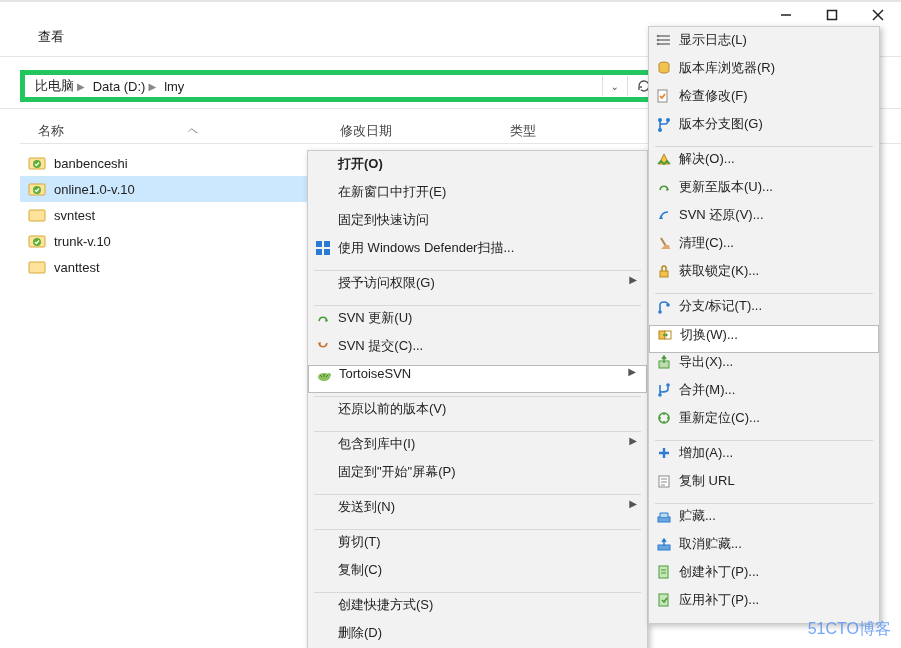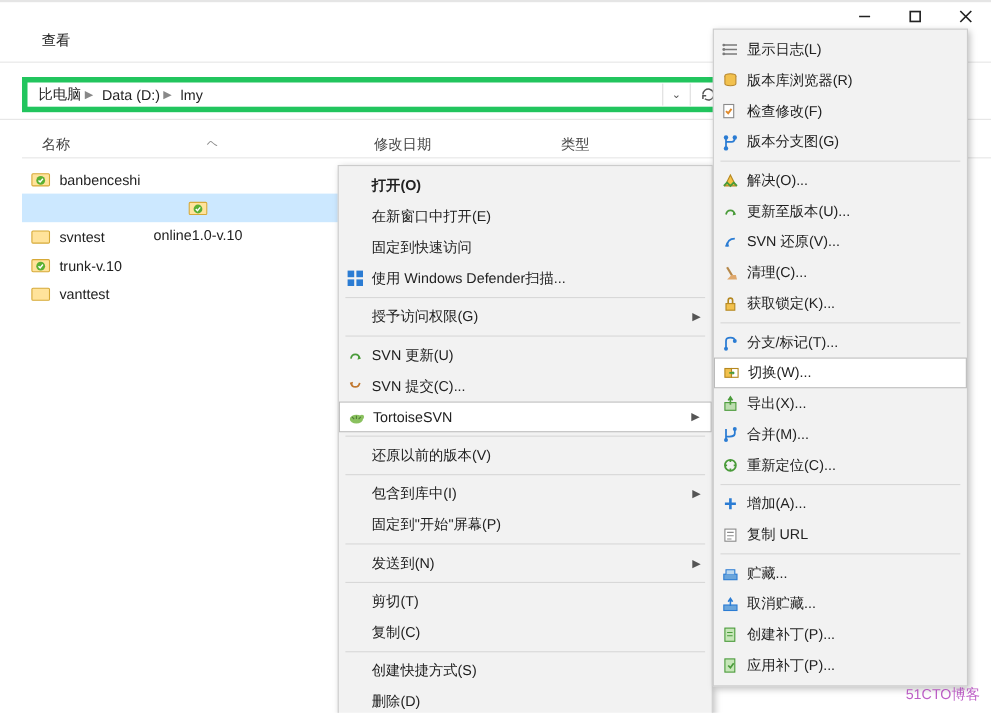--- a/index.html
+++ b/index.html
@@ -26,35 +26,35 @@
   .sep-below-addr { position:absolute; top:108px; left:0; right:0; height:1px; background:#e5e5e5;}
 
   .columns { position:absolute; top:118px; left:20px; right:0; height:26px; display:flex; align-items:center; border-bottom:1px solid #e5e5e5; color:#444; }
   .col-name { width:320px; padding-left:18px; position:relative; }
   .col-name .sort { position:absolute; left:168px; top:2px; color:#888; font-size:10px; }
   .col-date { width:170px; }
   .col-type { width:120px; }
 
   .filelist { position:absolute; top:150px; left:20px; width:320px; }
   .filerow { display:flex; align-items:center; gap:8px; padding:4px 8px; height:26px; }
-  .filerow.selected { background:#cce8ff;flex-direction:column; }
+  .filerow.selected { background:#cce8ff; }
   .ficon { width:18px; height:18px; display:flex; align-items:center; justify-content:center; }
 
   .ctx1 { position:absolute; top:150px; left:307px; width:341px; background:#f2f2f2; border:1px solid #ccc; box-shadow:2px 2px 6px rgba(0,0,0,0.25); padding:4px 0; }
   .ctx2 { position:absolute; top:26px; left:648px; width:232px; background:#f2f2f2; border:1px solid #ccc; box-shadow:2px 2px 6px rgba(0,0,0,0.25); padding:4px 0; }
 
-  .mitem { display:flex; align-items:center; height:28px; padding:0 10px 0 30px; position:relative; }
+  .mitem { display:flex; height:28px; padding:0 10px 0 30px; position:relative; }
   .mitem.hov { background:#fff; border:1px solid #bbb; }
   .mitem.bold .mlabel { font-weight:700; }
   .micon { position:absolute; left:6px; width:18px; height:18px; display:flex; align-items:center; justify-content:center; }
   .mlabel { flex:1; white-space:nowrap; }
   .marrow { color:#555; font-size:10px; }
   .msep { height:1px; background:#d8d8d8; margin:3px 6px; }
 
-  .watermark { position:absolute; bottom:8px; right:10px; color:#a21caf; font-size:13px; opacity:.7; }
+  .watermark { position:absolute; bottom:8px; right:10px; color:#3b82f6; font-size:16px; opacity:.7; }
 
   svg { display:block; }
 </style>
 </head>
 <body>
 
 <div class="border-top"></div>
 
 <div class="titlebar">
   <div class="titlebtn">

